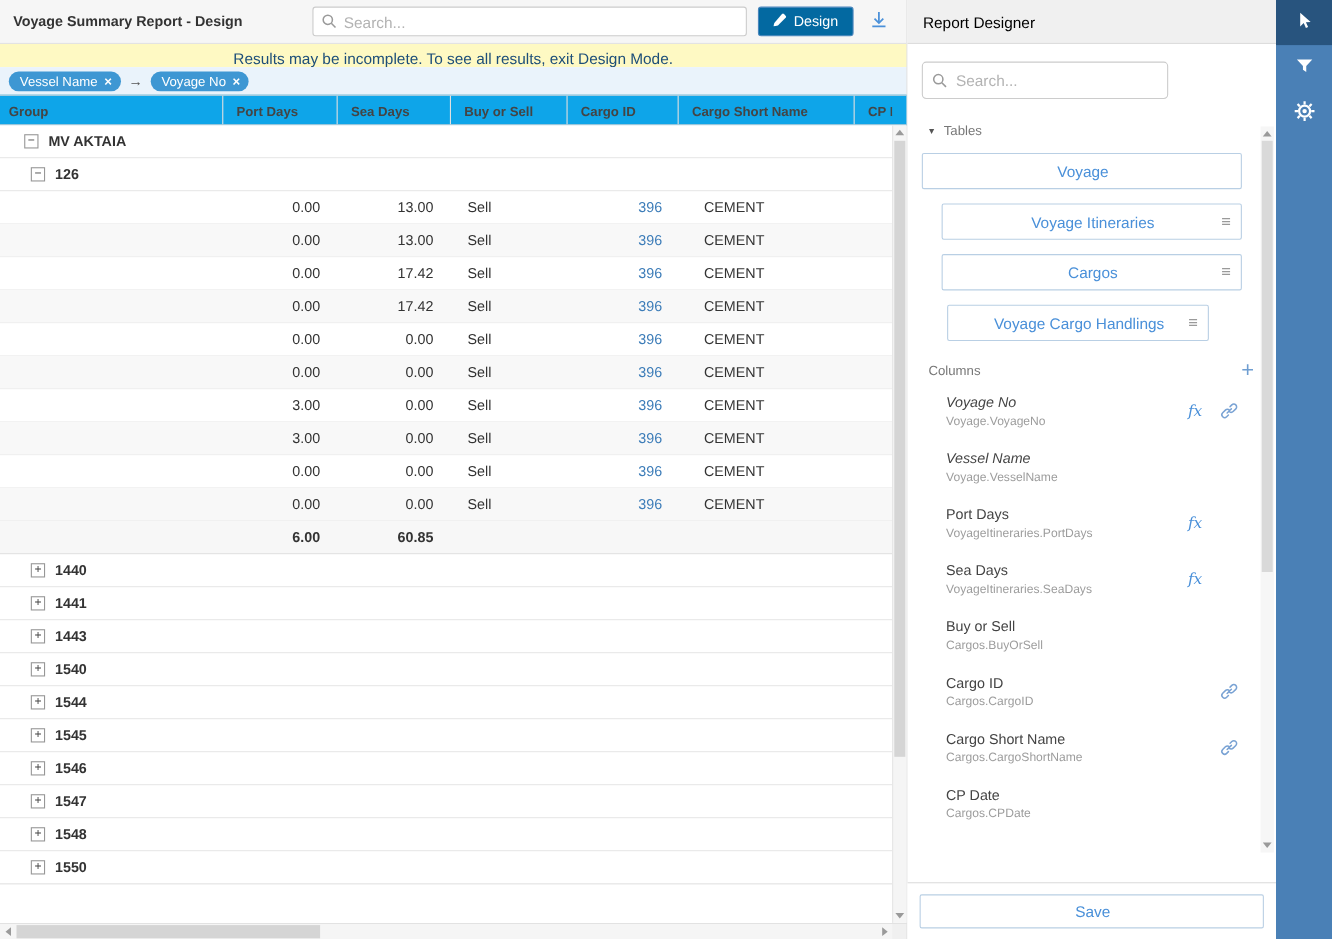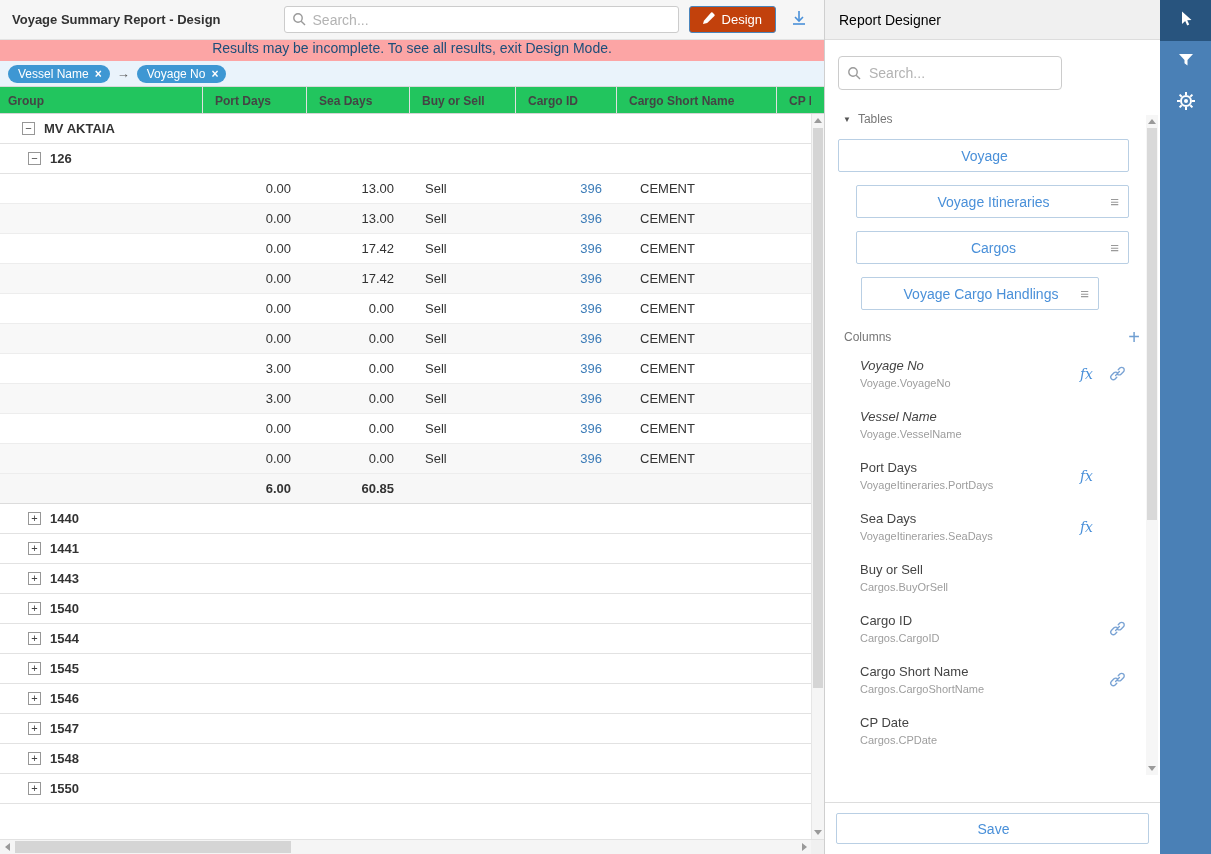--- a/index.html
+++ b/index.html
@@ -11,32 +11,32 @@
 
   
   .main{width:825px;display:flex;flex-direction:column;background:#fff;border-right:1px solid #cfcfcf;}
   .topbar{flex:0 0 40px;background:#f6f6f6;border-bottom:1px solid #e3e3e3;display:flex;align-items:center;padding:0 14px 0 12px;}
   .report-title{font-weight:bold;font-size:13px;white-space:nowrap;}
   .search-box{position:relative;margin-left:auto;width:395px;height:27px;}
   .search-box input{width:100%;height:100%;border:1px solid #ccc;border-radius:3px;padding:0 8px 0 28px;
        font-family:"Liberation Sans",sans-serif;font-size:14px;color:#555;outline:none;background:#fff;}
   .search-box input::placeholder{color:#b3b3b3;}
   .search-box .mag{position:absolute;left:8px;top:6px;display:flex;}
-  .design-btn{margin-left:10px;height:27px;padding:0 13px;background:#c2410c;border:1px solid #4a86bd;border-radius:3px;
+  .design-btn{margin-left:10px;height:27px;padding:0 13px;background:#0369a1;border:1px solid #4a86bd;border-radius:3px;
        color:#fff;font-size:13px;display:flex;align-items:center;gap:7px;cursor:pointer;}
   .download-btn{margin-left:12px;background:none;border:none;padding:2px;cursor:pointer;display:flex;}
 
-  .notice{flex:0 0 21px;background:#fca5a5;color:#1d4e79;font-size:14px;display:flex;align-items:flex-start;justify-content:center;}
+  .notice{flex:0 0 21px;background:#fef9c3;color:#1d4e79;font-size:14px;display:flex;align-items:flex-end;justify-content:center;}
   .chips-row{flex:0 0 25px;background:#eaf3fb;display:flex;align-items:center;padding:0 8px;}
   .chip{display:inline-flex;align-items:center;height:18px;background:#3e97d3;border-radius:10px;color:#fff;
        font-size:12px;padding:0 8px 0 10px;gap:6px;cursor:default;}
   .chip-close{font-size:12px;font-weight:bold;line-height:1;cursor:pointer;}
   .chip-sep{color:#555;margin:0 7px;font-size:13px;}
 
-  .grid-header{flex:0 0 28px;background:#22c55e;border-top:1px solid #d9d9d9;border-bottom:1px solid #d5d5d5;
+  .grid-header{flex:0 0 28px;background:#0ea5e9;border-top:1px solid #d9d9d9;border-bottom:1px solid #d5d5d5;
        display:flex;padding-right:13px;}
   .hcell{font-weight:bold;font-size:12px;color:#444;padding:7px 0 0 12px;border-right:1px solid #e0e0e0;
        overflow:hidden;white-space:nowrap;cursor:pointer;}
   .hcell.c1{padding-left:8px;}
   .c1{width:203px;} .c2{width:104px;} .c3{width:103px;} .c4{width:106px;} .c5{width:101px;} .c6{width:160px;}
   .c7{flex:1;border-right:none;min-width:0;}
 
   .grid-body{flex:1;position:relative;overflow:hidden;background:#fff;}
   .rows-area{margin-right:13px;}
   .trow{display:flex;align-items:center;height:30px;border-bottom:1px solid #ededed;background:#fff;}

